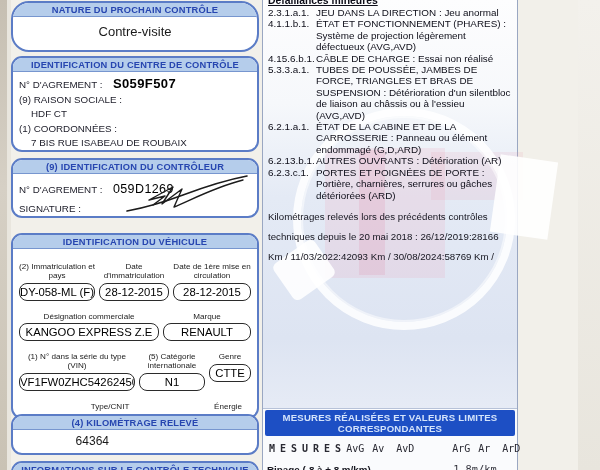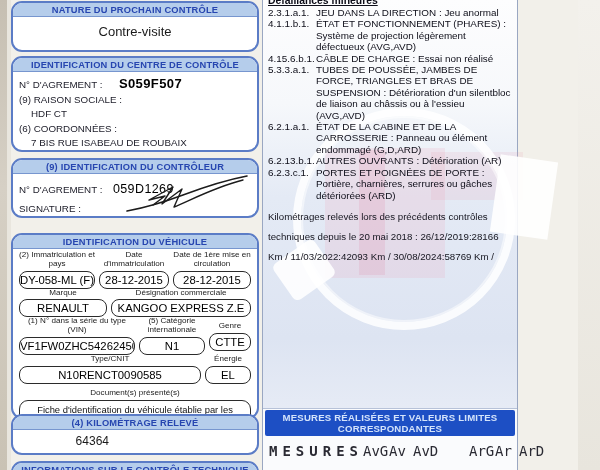--- a/index.html
+++ b/index.html
@@ -16,21 +16,21 @@
        border:2px solid #5b7cc6;border-radius:11px;box-sizing:border-box;overflow:hidden;}
   .band{background:#b5cdeb;border-bottom:1px solid #7796cf;color:#2746b0;
         font-weight:bold;font-size:9.3px;text-align:center;padding:2px 0 1px;letter-spacing:.2px;}
   .boxpad{padding:3px 6px;}
   .lbl{font-size:9.8px;color:#1c1c28;}
   .val-big{font-size:13px;font-weight:bold;letter-spacing:.4px;color:#000;}
   .val-med{font-size:12.5px;font-weight:500;letter-spacing:.4px;color:#000;}
   .indent{margin-left:12px;}
   .row-line{margin-top:2px;line-height:12.5px;}
   
-  .vrow{display:flex;gap:4px;align-items:center;margin-top:0;}
+  .vrow{display:flex;gap:4px;align-items:flex-start;margin-top:12px;}
   .cell{display:flex;flex-direction:column;justify-content:flex-end;}
   .flabel{font-size:8.1px;color:#222;text-align:center;line-height:8.8px;margin-bottom:2px;}
   .vbox{border:1.5px solid #2b2b2b;border-radius:8px;background:#fff;font-size:11.3px;
         text-align:center;height:18px;line-height:16px;color:#000;box-sizing:border-box;
         white-space:nowrap;overflow:hidden;}
   .docsbox{border:1.5px solid #2b2b2b;border-radius:9px;background:#fff;font-size:9.4px;
         text-align:center;padding:3px 6px;line-height:11.5px;color:#111;}
   
   .rpanel{position:absolute;left:262px;top:0;width:256px;height:470px;box-sizing:border-box;
       border-left:1px solid #9aa7c2;border-right:1px solid #9aa7c2;
@@ -55,51 +55,51 @@
   .wshape1{position:absolute;left:232px;top:158px;width:58px;height:78px;
          background:rgba(255,255,255,.9);transform:rotate(8deg);z-index:1;}
   .wshape2{position:absolute;left:16px;top:248px;width:50px;height:44px;
          background:rgba(255,255,255,.88);transform:rotate(-35deg);border-radius:6px;z-index:1;}
   
   .mesures{position:absolute;left:0;right:0;top:408px;bottom:0;background:#fafbfd;
            border-top:1px solid #b7c2d8;z-index:4;}
   .mband{background:#1d4fc4;color:#d3e3fb;font-weight:bold;font-size:9.6px;text-align:center;
          margin:1px 2px 0 2px;padding:2px 0;border-radius:2px;letter-spacing:.2px;}
   .mono{font-family:"DejaVu Sans Mono",monospace;}
-  .mhead{display:flex;font-size:14px;color:#2a2a33;margin:7px 0 0 6px;}
+  .mhead{display:flex;font-size:10px;color:#2a2a33;margin:7px 0 0 6px;}
   .mhead .mlabel{width:146px;letter-spacing:5px;font-weight:bold;}
   .mc{flex:none;}
   .mripage{display:flex;margin:9px 0 0 4px;align-items:baseline;}
   .ripage-label{font-size:9.8px;font-weight:bold;color:#16161f;width:120px;flex:none;}
   .ripage-val{margin-left:60px;font-size:10.3px;color:#33333c;}
   .sig-wrap{position:absolute;right:6px;bottom:1px;}
 </style>
 </head>
 <body>
 
 <div class="page">
   <div class="scan-strip"></div>
   <div class="scan-strip2"></div>
   <div class="right-margin"></div>
 
-  <div class="box" style="top:1px;height:51px;">
+  <div class="box" style="top:1px;height:51px;border-radius:18px;">
     <div class="band">NATURE DU PROCHAIN CONTRÔLE</div>
     <div style="text-align:center;font-size:13px;padding-top:7px;color:#1a1a1a;">Contre-visite</div>
   </div>
 
   <div class="box" style="top:56px;height:96px;">
     <div class="band">IDENTIFICATION DU CENTRE DE CONTRÔLE</div>
     <div class="boxpad">
       <div class="row-line">
         <span class="lbl">N° D'AGREMENT :</span>
-        <span class="val-big" style="margin-left:12px;">S059F507</span>
+        <span class="val-big" style="margin-left:6px;">S059F507</span>
       </div>
       <div class="row-line lbl">(9) RAISON SOCIALE :</div>
       <div class="row-line lbl indent">HDF CT</div>
-      <div class="row-line lbl">(6) COORDONNÉES :</div>
+      <div class="row-line lbl">(1) COORDONNÉES :</div>
       <div class="row-line lbl indent">7 BIS RUE ISABEAU DE ROUBAIX</div>
 
     </div>
   </div>
 
   <div class="box" style="top:158px;height:60px;">
     <div class="band">(9) IDENTIFICATION DU CONTRÔLEUR</div>
     <div class="boxpad" style="position:relative;height:40px;">
       <div class="row-line" style="margin-top:5px;">
         <span class="lbl">N° D'AGREMENT :</span>
@@ -126,27 +126,27 @@
         <div class="cell" style="width:70px;">
           <div class="flabel">Date d'immatriculation</div>
           <div class="vbox">28-12-2015</div>
         </div>
         <div class="cell" style="width:78px;">
           <div class="flabel">Date de 1ère mise en circulation</div>
           <div class="vbox">28-12-2015</div>
         </div>
       </div>
       <div class="vrow">
+        <div class="cell" style="width:140px;">
+          <div class="flabel">Désignation commerciale</div>
+          <div class="vbox">KANGOO EXPRESS Z.E</div>
+        </div>
         <div class="cell" style="width:88px;">
           <div class="flabel">Marque</div>
           <div class="vbox">RENAULT</div>
-        </div>
-        <div class="cell" style="width:140px;">
-          <div class="flabel">Désignation commerciale</div>
-          <div class="vbox">KANGOO EXPRESS Z.E</div>
         </div>
       </div>
       <div class="vrow">
         <div class="cell" style="width:116px;">
           <div class="flabel">(1) N° dans la série du type (VIN)</div>
           <div class="vbox">VF1FW0ZHC54262450</div>
         </div>
         <div class="cell" style="width:66px;">
           <div class="flabel">(5) Catégorie internationale</div>
           <div class="vbox">N1</div>

